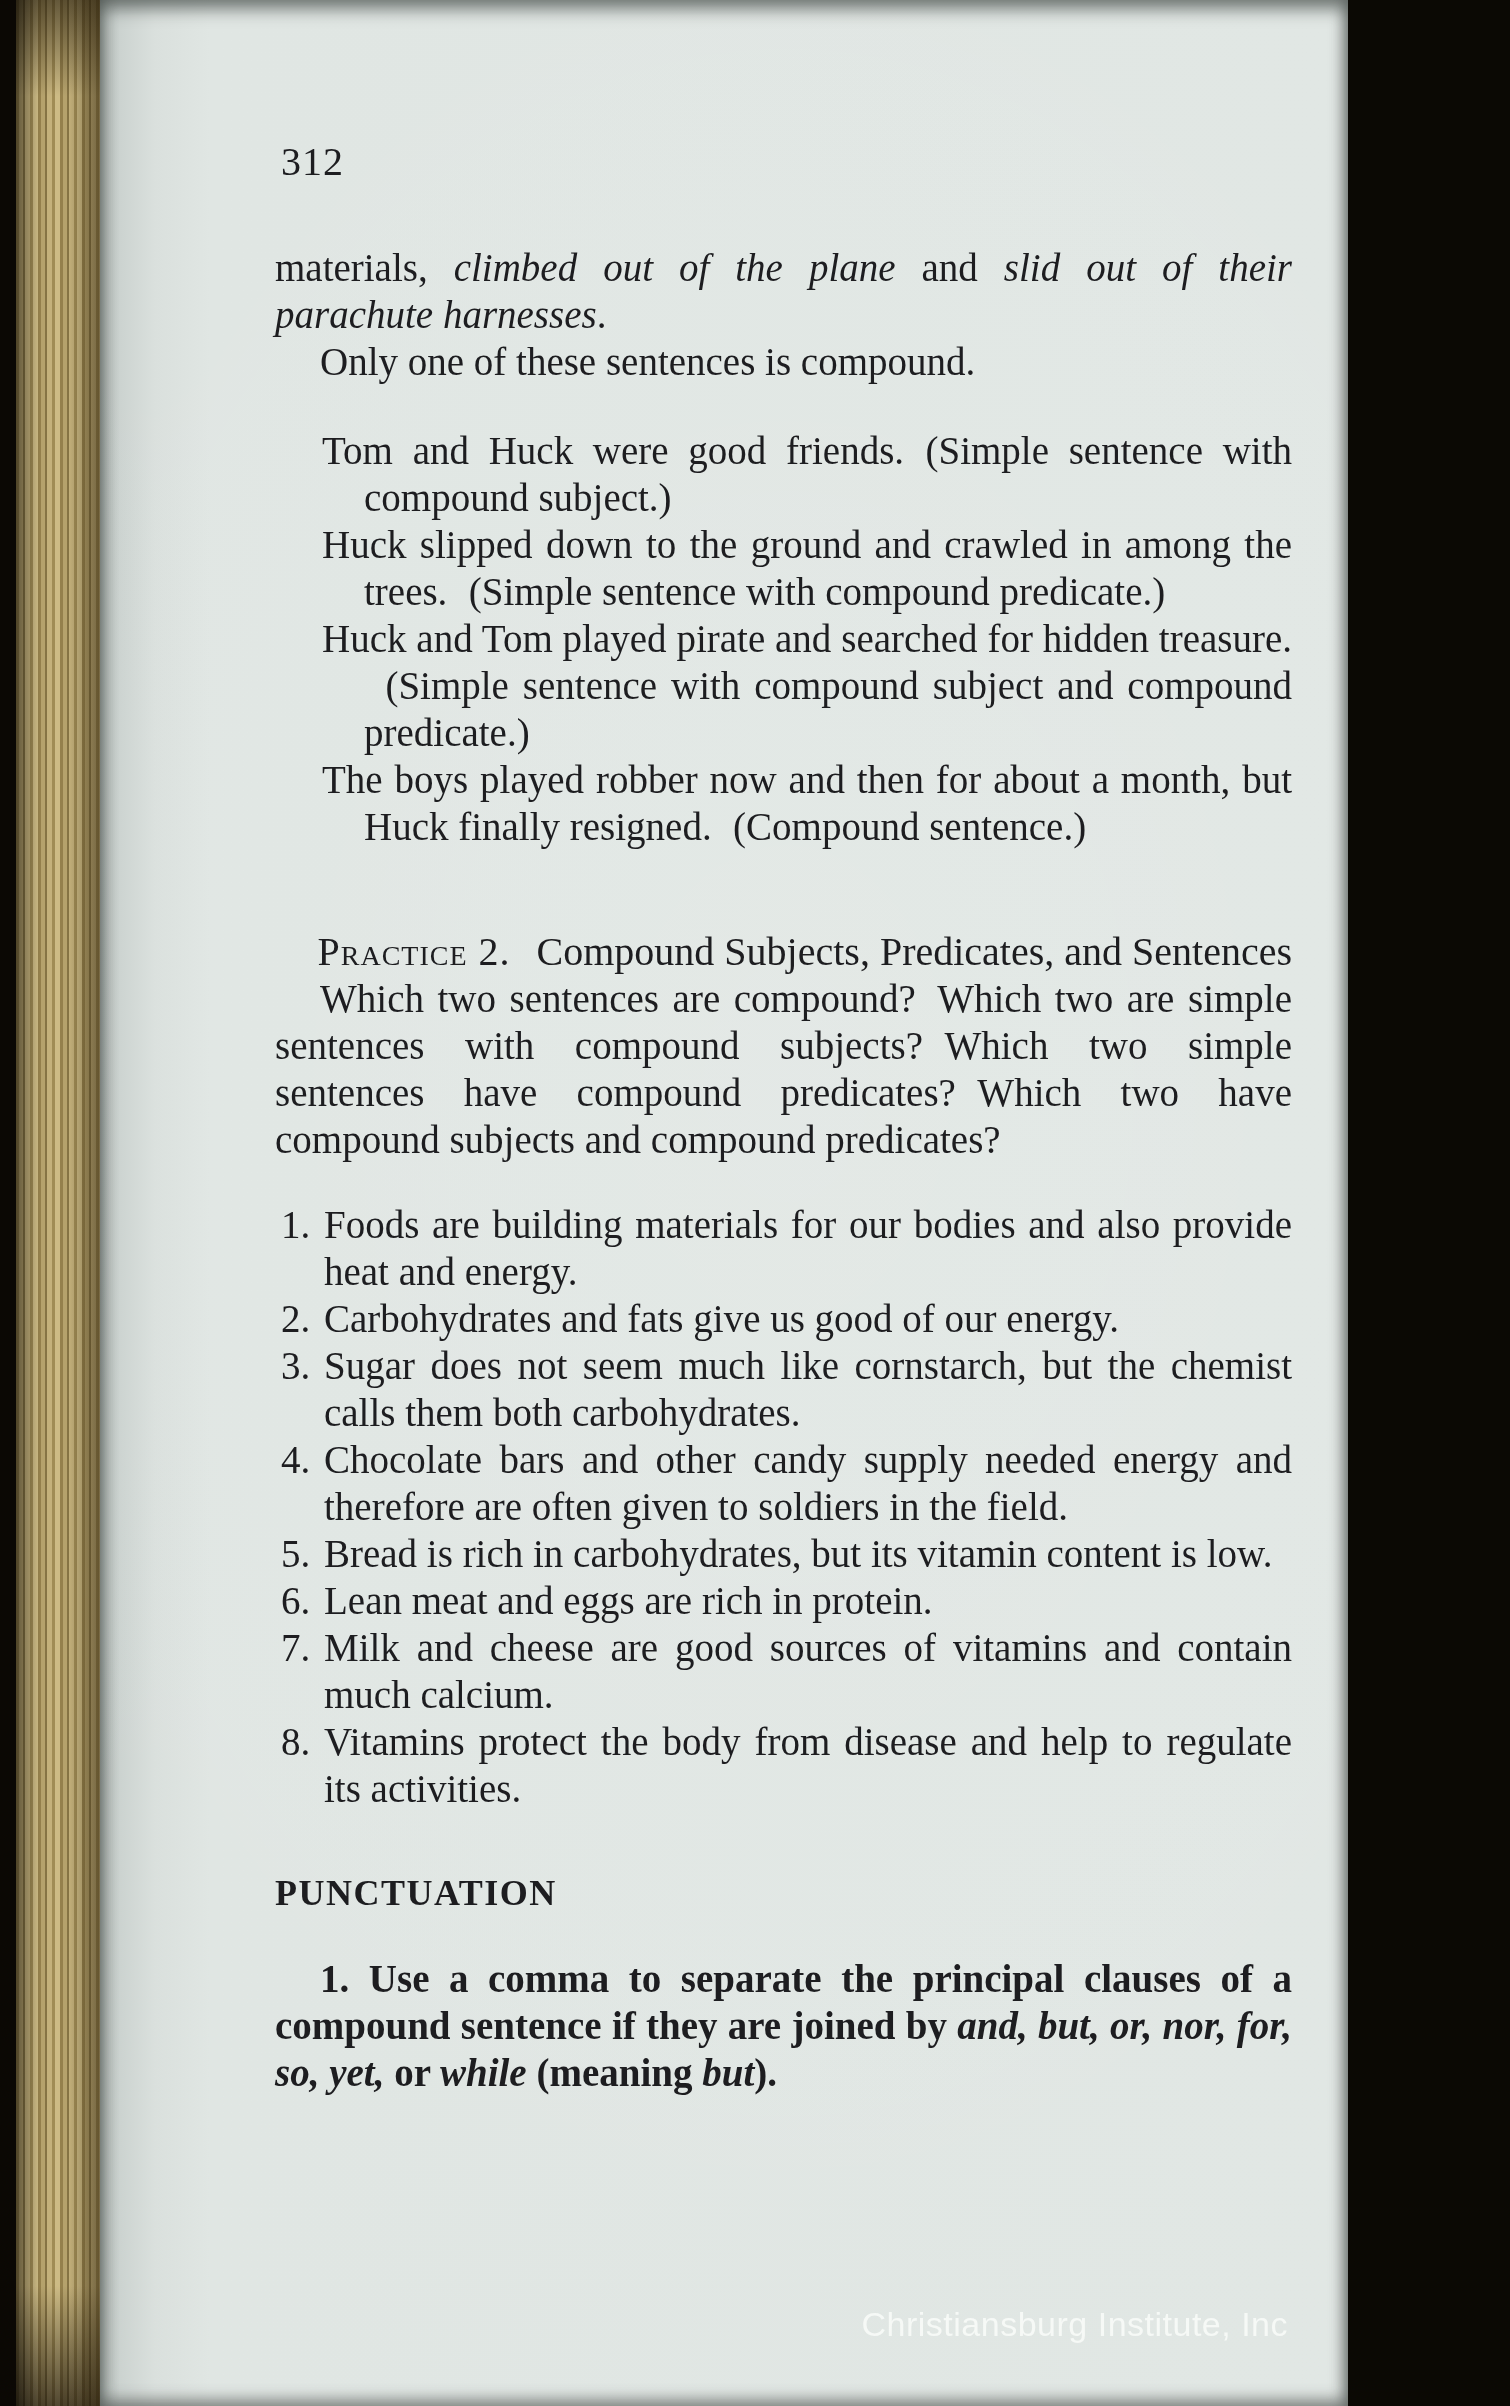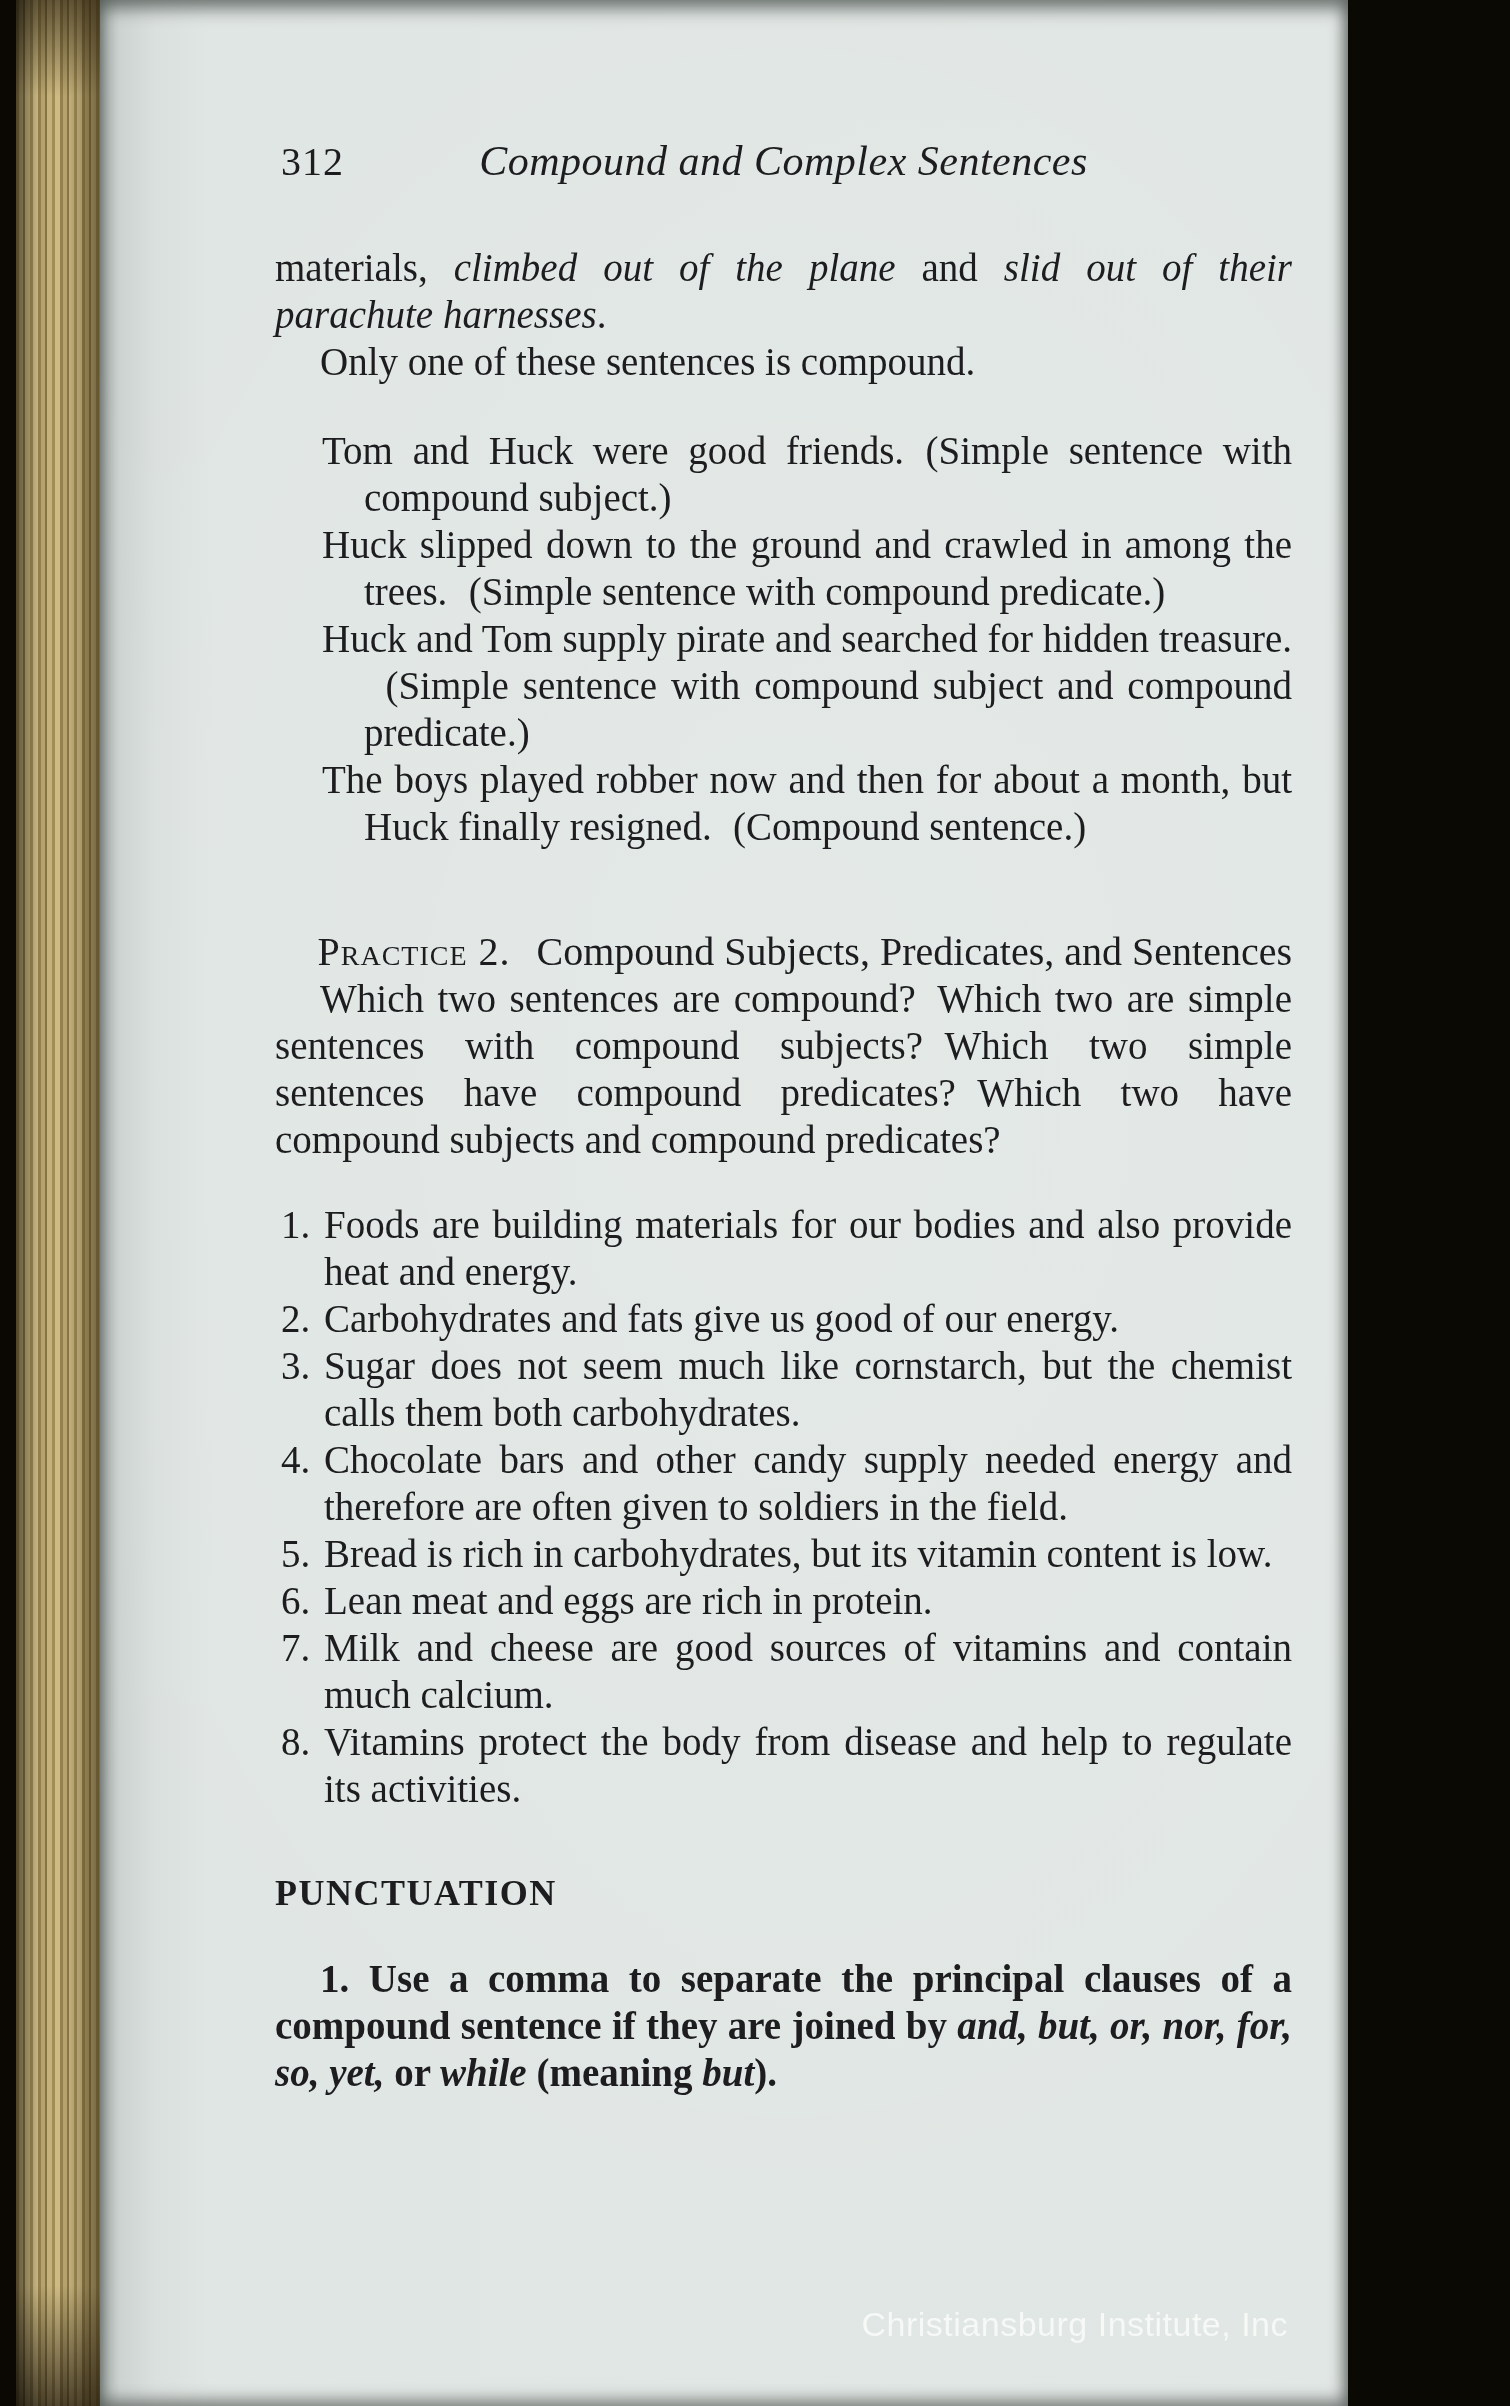--- a/index.html
+++ b/index.html
@@ -85,31 +85,30 @@
 <div class="scan">
 
   <div class="edge-binding"></div>
   <div class="edge-pages"></div>
 
   <div class="paper">
     <div class="content">
 
       <div class="page-header">
         <span class="page-number">312</span>
-        <span class="running-head">Compound and Complex Sentences</span>
       </div>
 
       <p class="body"><span>materials, </span><span class="it">climbed out of the plane</span><span> and </span><span class="it">slid out of their parachute harnesses</span><span>.</span></p>
 
       <p class="body indent">Only one of these sentences is compound.</p>
 
       <div class="examples">
         <p class="example"><span class="ex-sentence">Tom and Huck were good friends.</span><span class="ex-note">(Simple sentence with compound subject.)</span></p>
         <p class="example"><span class="ex-sentence">Huck slipped down to the ground and crawled in among the trees.</span><span class="ex-note">(Simple sentence with compound predicate.)</span></p>
-        <p class="example"><span class="ex-sentence">Huck and Tom supply pirate and searched for hidden treasure.</span><span class="ex-note">(Simple sentence with compound subject and compound predicate.)</span></p>
+        <p class="example"><span class="ex-sentence">Huck and Tom played pirate and searched for hidden treasure.</span><span class="ex-note">(Simple sentence with compound subject and compound predicate.)</span></p>
         <p class="example"><span class="ex-sentence">The boys played robber now and then for about a month, but Huck finally resigned.</span><span class="ex-note">(Compound sentence.)</span></p>
       </div>
 
       <h3 class="practice-head"><span class="sc">Practice 2.</span><span class="practice-title">Compound Subjects, Predicates, and Sentences</span></h3>
 
       <p class="body indent questions"><span class="q">Which two sentences are compound?</span><span class="q">Which two are simple sentences with compound subjects?</span><span class="q">Which two simple sentences have compound predicates?</span><span class="q">Which two have compound subjects and compound predicates?</span></p>
 
       <ol class="num-list">
         <li><span class="num">1.</span><span class="li-text">Foods are building materials for our bodies and also provide heat and energy.</span></li>
         <li><span class="num">2.</span><span class="li-text">Carbohydrates and fats give us good of our energy.</span></li>

